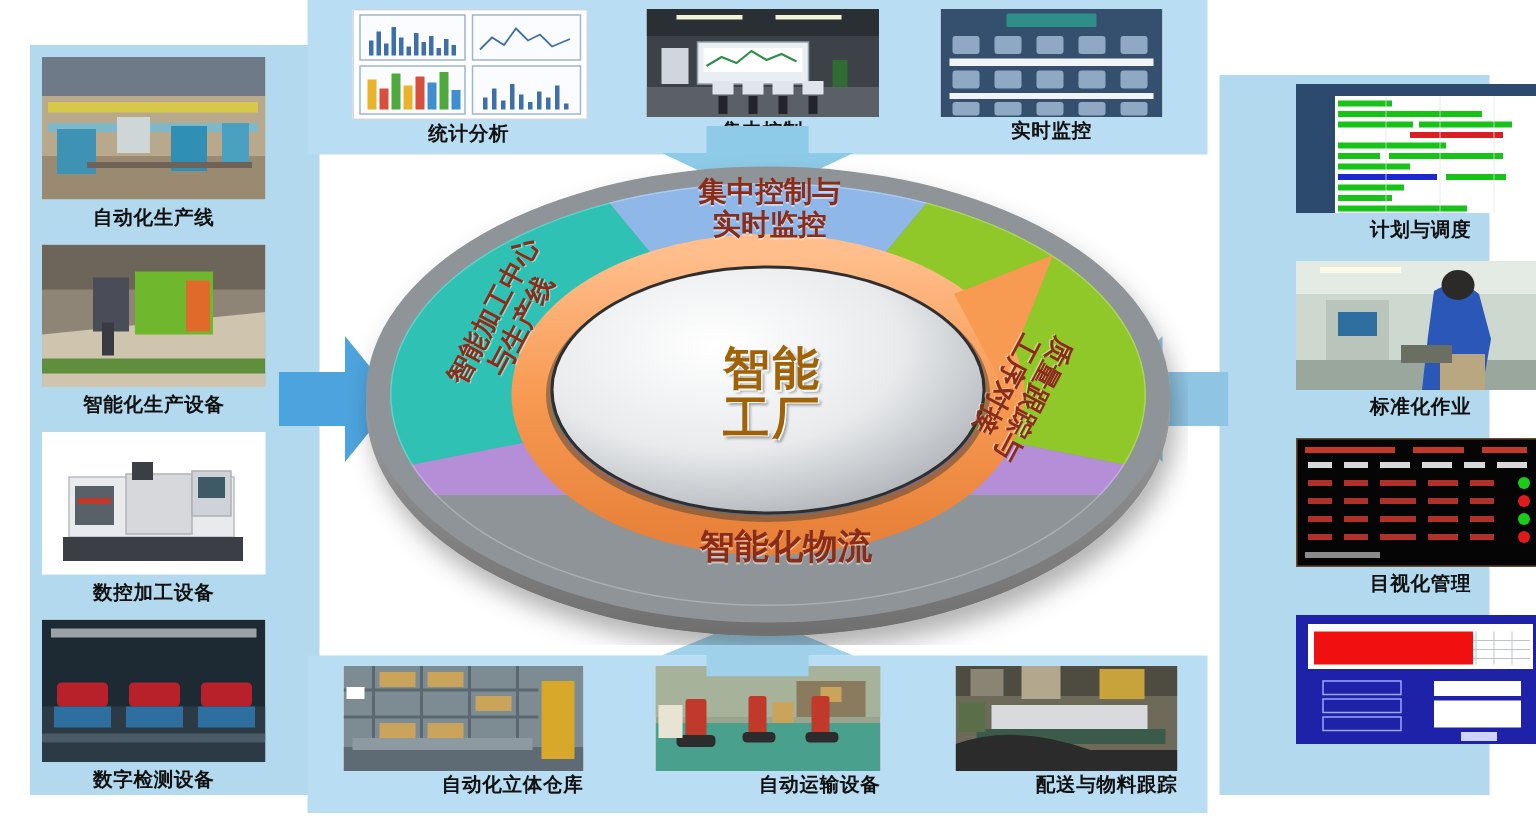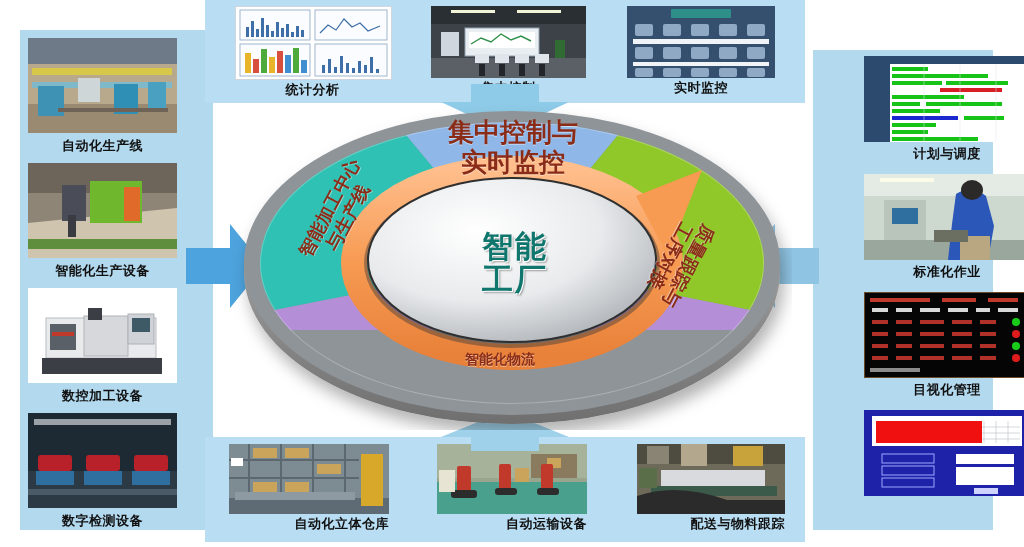--- a/index.html
+++ b/index.html
@@ -46,21 +46,21 @@
   
   #center-wrap{position:absolute;left:232px;top:100px;width:560px;height:330px;}
 
   .ctext{
     position:absolute;color:#8a2c18;font-weight:bold;
     text-align:center;white-space:nowrap;line-height:1.15;
     text-shadow:0 1px 0 rgba(255,255,255,.45);
   }
   #hub-title{
     position:absolute;left:50%;top:50%;transform:translate(-50%,-50%);
-    font-size:31px;font-weight:bold;color:#0f766e;text-align:center;
+    font-size:31px;font-weight:bold;color:#a16207;text-align:center;
     line-height:1.06;letter-spacing:2px;
     text-shadow:1px 1px 0 #fff, 2px 2px 2px rgba(0,0,0,.35);
   }
   .hubline{display:block;}
 </style>
 </head>
 <body>
 
 <div class="stage">
 
@@ -537,36 +537,36 @@
       </g>
 
       <g>
         <ellipse cx="280" cy="163" rx="148" ry="85" fill="#3a3a3a" opacity=".45"></ellipse>
         <ellipse cx="280" cy="160" rx="144" ry="82" fill="url(#hubgrad)" stroke="#2f2f2f" stroke-width="2"></ellipse>
       </g>
 
       <polygon points="352,118 470,80 520,190 392,230 430,174" fill="#7ebd1e" opacity="0"></polygon>
     </svg>
 
-    <div class="ctext" style="left:186px;top:18px;width:190px;font-size:26px;">
+    <div class="ctext" style="left:186px;top:18px;width:190px;font-size:19px;">
       <span class="hubline">集中控制与</span>
       <span class="hubline">实时监控</span>
     </div>
 
     <div class="ctext" style="left:12px;top:92px;width:190px;font-size:18px;transform:rotate(-62deg);">
       <span class="hubline">智能加工中心</span>
       <span class="hubline">与生产线</span>
     </div>
 
     <div class="ctext" style="left:352px;top:140px;width:190px;font-size:18px;transform:rotate(118deg);">
       <span class="hubline">质量跟踪与</span>
       <span class="hubline">工序对接</span>
     </div>
 
-    <div class="ctext" style="left:173px;top:252px;width:190px;font-size:14px;font-family:Liberation Serif, serif;">
+    <div class="ctext" style="left:197px;top:252px;width:190px;font-size:23px;">
       <span class="hubline">智能化物流</span>
     </div>
 
     <div id="hub-title" style="left:283px;top:163px;">
       <span class="hubline">智能</span>
       <span class="hubline">工厂</span>
     </div>
   </div>
 
 </div>

